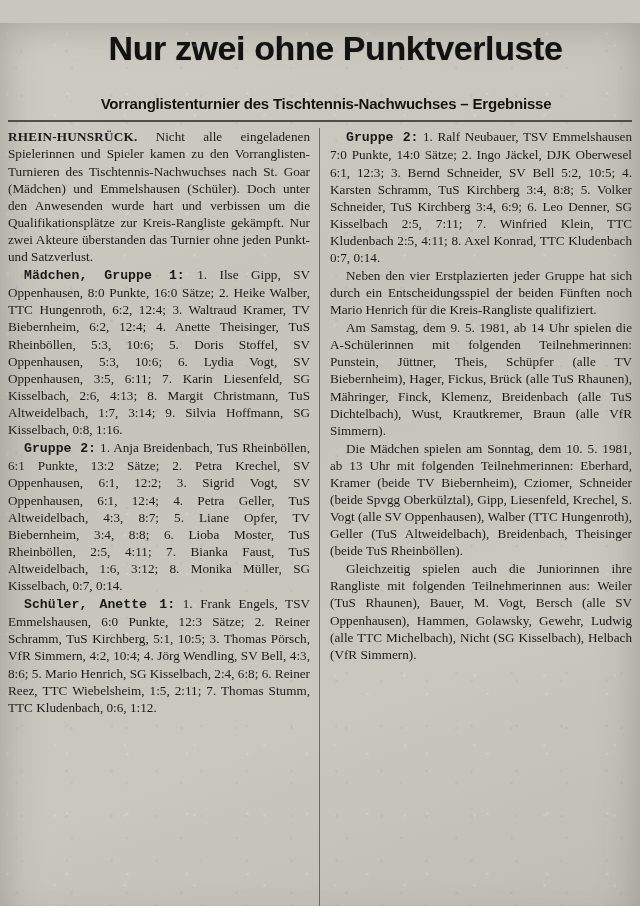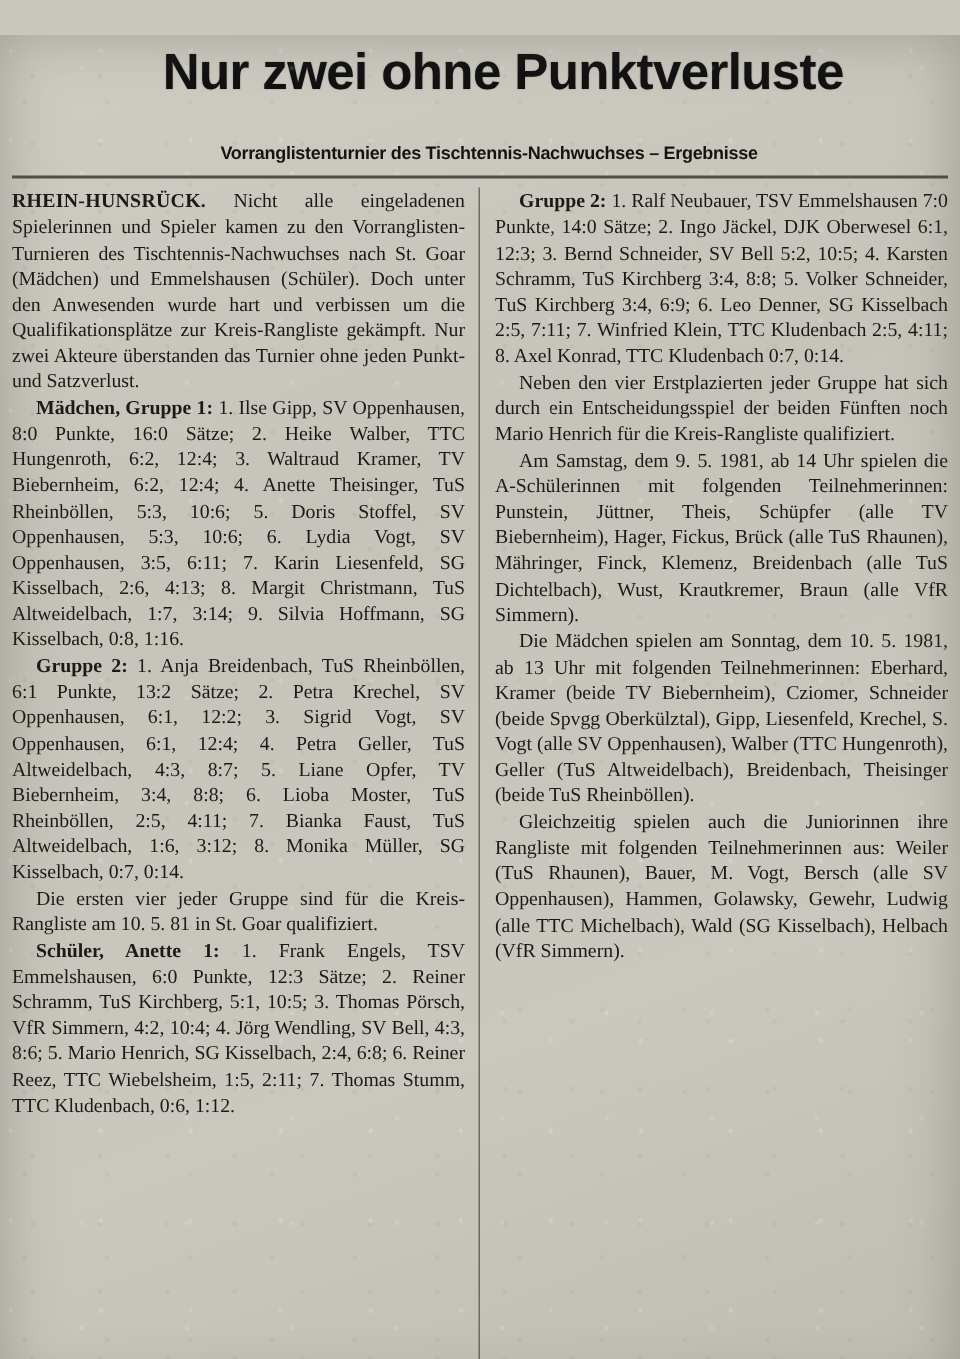--- a/index.html
+++ b/index.html
@@ -43,21 +43,21 @@
     line-height: 1.05;
     padding: 8px 10px 2px 10px;
     color: #111;
     text-shadow: 0 0 1px rgba(0,0,0,0.35);
     margin-left: 31px;
   }
   .subhead {
     text-align: center;
     font-family: "Liberation Sans", sans-serif;
     font-weight: bold;
-    font-size: 12px;
+    font-size: 15px;
     letter-spacing: -0.2px;
     padding: 4px 8px 6px 20px;
     color: #15150f;
   }
   .rule {
     height: 2px;
     background: #3a3a35;
     margin: 2px 8px 6px 8px;
     opacity: 0.85;
   }
@@ -91,20 +91,21 @@
   p.noindent {
     text-indent: 0;
   }
   .smallcaps {
     font-weight: bold;
     letter-spacing: 0.2px;
     margin-top: 29px;
   }
   .grp {
     font-weight: bold;
+    font-family: Liberation Mono, monospace;
   }
   .vignette {
     position: absolute;
     inset: 0;
     pointer-events: none;
     box-shadow: inset 0 0 40px rgba(80,78,70,0.35);
   }
 </style>
 </head>
 <body>
@@ -120,36 +121,35 @@
 
     <div class="col left">
 
       <p class="noindent"><span class="smallcaps">RHEIN-HUNSRÜCK.</span><span> Nicht alle eingeladenen Spielerinnen und Spieler kamen zu den Vorranglisten-Turnieren des Tischtennis-Nachwuchses nach St. Goar (Mädchen) und Emmelshausen (Schüler). Doch unter den Anwesenden wurde hart und verbissen um die Qualifikationsplätze zur Kreis-Rangliste gekämpft. Nur zwei Akteure überstanden das Turnier ohne jeden Punkt- und Satzverlust.</span></p>
 
 
       <p><span class="grp">Mädchen, Gruppe 1:</span><span> 1. Ilse Gipp, SV Oppenhausen, 8:0 Punkte, 16:0 Sätze; 2. Heike Walber, TTC Hungenroth, 6:2, 12:4; 3. Waltraud Kramer, TV Biebernheim, 6:2, 12:4; 4. Anette Theisinger, TuS Rheinböllen, 5:3, 10:6; 5. Doris Stoffel, SV Oppenhausen, 5:3, 10:6; 6. Lydia Vogt, SV Oppenhausen, 3:5, 6:11; 7. Karin Liesenfeld, SG Kisselbach, 2:6, 4:13; 8. Margit Christmann, TuS Altweidelbach, 1:7, 3:14; 9. Silvia Hoffmann, SG Kisselbach, 0:8, 1:16.</span></p>
 
       <p><span class="grp">Gruppe 2:</span><span> 1. Anja Breidenbach, TuS Rheinböllen, 6:1 Punkte, 13:2 Sätze; 2. Petra Krechel, SV Oppenhausen, 6:1, 12:2; 3. Sigrid Vogt, SV Oppenhausen, 6:1, 12:4; 4. Petra Geller, TuS Altweidelbach, 4:3, 8:7; 5. Liane Opfer, TV Biebernheim, 3:4, 8:8; 6. Lioba Moster, TuS Rheinböllen, 2:5, 4:11; 7. Bianka Faust, TuS Altweidelbach, 1:6, 3:12; 8. Monika Müller, SG Kisselbach, 0:7, 0:14.</span></p>
 
-      <p>Die ersten vier jeder Gruppe sind für die Kreis-Rangliste am 10. 5. 81 in St. Goar qualifiziert.</p>
 
       <p><span class="grp">Schüler, Anette 1:</span><span> 1. Frank Engels, TSV Emmelshausen, 6:0 Punkte, 12:3 Sätze; 2. Reiner Schramm, TuS Kirchberg, 5:1, 10:5; 3. Thomas Pörsch, VfR Simmern, 4:2, 10:4; 4. Jörg Wendling, SV Bell, 4:3, 8:6; 5. Mario Henrich, SG Kisselbach, 2:4, 6:8; 6. Reiner Reez, TTC Wiebelsheim, 1:5, 2:11; 7. Thomas Stumm, TTC Kludenbach, 0:6, 1:12.</span></p>
 
     </div>
 
     <div class="col right">
 
       <p><span class="grp">Gruppe 2:</span><span> 1. Ralf Neubauer, TSV Emmelshausen 7:0 Punkte, 14:0 Sätze; 2. Ingo Jäckel, DJK Oberwesel 6:1, 12:3; 3. Bernd Schneider, SV Bell 5:2, 10:5; 4. Karsten Schramm, TuS Kirchberg 3:4, 8:8; 5. Volker Schneider, TuS Kirchberg 3:4, 6:9; 6. Leo Denner, SG Kisselbach 2:5, 7:11; 7. Winfried Klein, TTC Kludenbach 2:5, 4:11; 8. Axel Konrad, TTC Kludenbach 0:7, 0:14.</span></p>
 
       <p>Neben den vier Erstplazierten jeder Gruppe hat sich durch ein Entscheidungsspiel der beiden Fünften noch Mario Henrich für die Kreis-Rangliste qualifiziert.</p>
 
 
       <p>Am Samstag, dem 9. 5. 1981, ab 14 Uhr spielen die A-Schülerinnen mit folgenden Teilnehmerinnen: Punstein, Jüttner, Theis, Schüpfer (alle TV Biebernheim), Hager, Fickus, Brück (alle TuS Rhaunen), Mähringer, Finck, Klemenz, Breidenbach (alle TuS Dichtelbach), Wust, Krautkremer, Braun (alle VfR Simmern).</p>
 
       <p>Die Mädchen spielen am Sonntag, dem 10. 5. 1981, ab 13 Uhr mit folgenden Teilnehmerinnen: Eberhard, Kramer (beide TV Biebernheim), Cziomer, Schneider (beide Spvgg Oberkülztal), Gipp, Liesenfeld, Krechel, S. Vogt (alle SV Oppenhausen), Walber (TTC Hungenroth), Geller (TuS Altweidelbach), Breidenbach, Theisinger (beide TuS Rheinböllen).</p>
 
-      <p>Gleichzeitig spielen auch die Juniorinnen ihre Rangliste mit folgenden Teilnehmerinnen aus: Weiler (TuS Rhaunen), Bauer, M. Vogt, Bersch (alle SV Oppenhausen), Hammen, Golawsky, Gewehr, Ludwig (alle TTC Michelbach), Wald (SG Kisselbach), Helbach (VfR Simmern).</p>
+      <p>Gleichzeitig spielen auch die Juniorinnen ihre Rangliste mit folgenden Teilnehmerinnen aus: Weiler (TuS Rhaunen), Bauer, M. Vogt, Bersch (alle SV Oppenhausen), Hammen, Golawsky, Gewehr, Ludwig (alle TTC Michelbach), Nicht (SG Kisselbach), Helbach (VfR Simmern).</p>
 
     </div>
   </div>
 
   <div class="vignette"></div>
 </div>
 
 </body></html>

